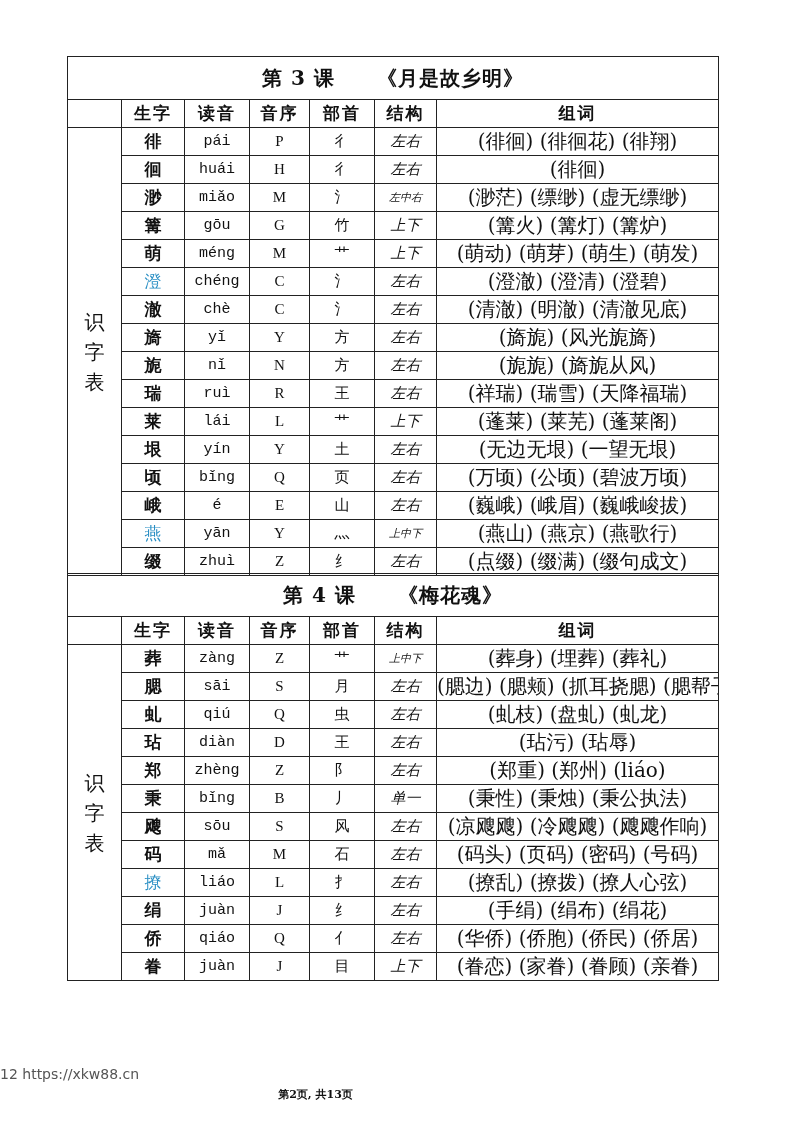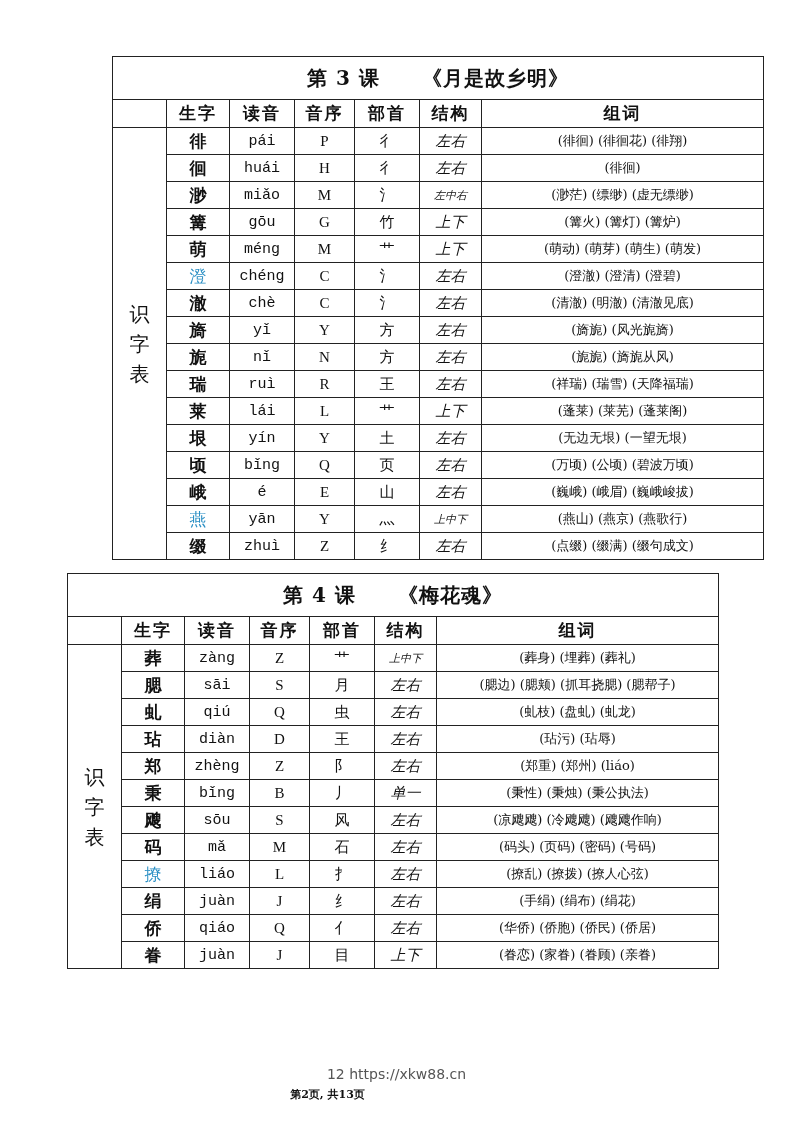--- a/index.html
+++ b/index.html
@@ -10,27 +10,27 @@
   .title-row .gap { display:inline-block; width:42px; }
   .hdr-row th { height:27px; font-size:17px; font-weight:bold; letter-spacing:2px; }
   .data-row td { height:26px; font-size:14px; }
   td.ch { font-size:17px; font-weight:bold; }
   td.ch.blue { color:#2a8fc4; font-weight:normal; }
   td.py { font-family:Liberation Mono, monospace; font-size:15px; }
   td.ix { font-family:"Liberation Serif","DejaVu Serif",serif; font-size:15px; }
   td.rad { font-size:15px; }
   td.st { font-size:15px;font-style:italic; }
   td.st.small { font-size:11px; }
-  td.words { font-size:13px; }
+  td.words { font-size:20px; }
   td.side { font-size:20px; line-height:30px; white-space:normal; border-top:1.3px solid #222; }
   td.side span { display:block; }
-  #t1 { top:56px;margin-left:45px; }
+  #t1 { top:56px; }
   #t2 { top:573px; }
-  .footer-url { position:absolute; top:1066px; left:0; width:793px; text-align:center; font-family:"DejaVu Sans","Liberation Sans",sans-serif; font-size:14px; color:#555; }
-  .footer-page { position:absolute; top:1087px; left:0; width:631px; text-align:center; font-family:"DejaVu Serif","Liberation Serif",serif; font-size:11px; font-weight:bold; color:#111;padding-left:12px; }
+  .footer-url { position:absolute; top:1066px; left:0; width:793px; font-family:"DejaVu Sans","Liberation Sans",sans-serif; font-size:14px; color:#555; }
+  .footer-page { position:absolute; top:1087px; left:0; width:631px; text-align:center; font-family:"DejaVu Serif","Liberation Serif",serif; font-size:11px; font-weight:bold; color:#111; }
 </style>
 </head>
 <body>
 
 <table class="lesson" id="t1">
   <colgroup>
     <col style="width:54px">
       <col style="width:63px">
       <col style="width:65px">
       <col style="width:60px">

